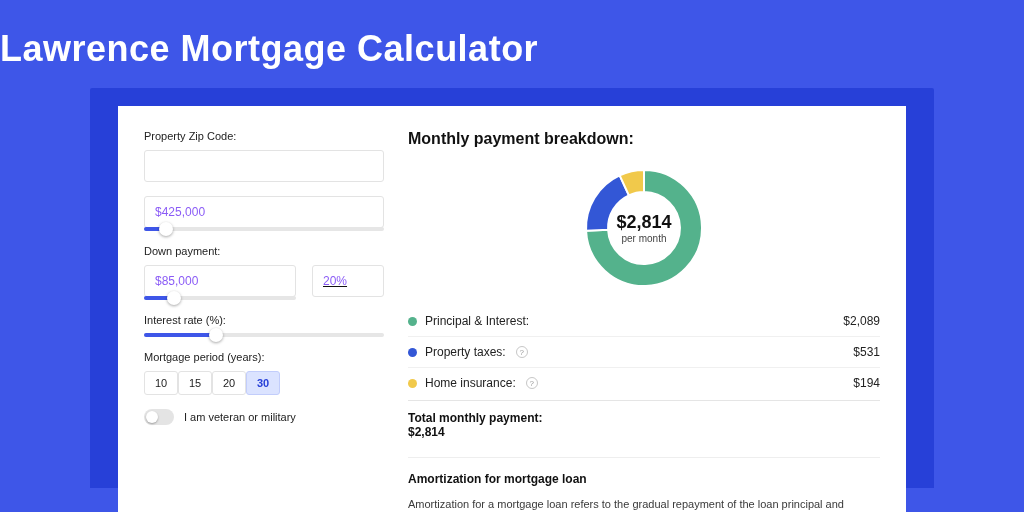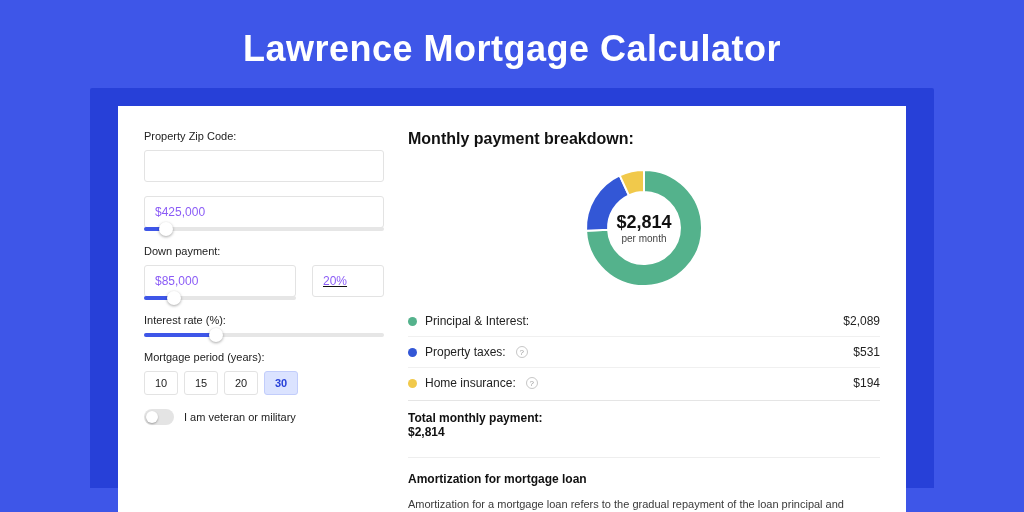--- a/index.html
+++ b/index.html
@@ -3,21 +3,20 @@
 <meta charset="utf-8">
 <style>
   * { box-sizing: border-box; margin: 0; padding: 0; }
   html, body { width: 1024px; height: 512px; overflow: hidden; }
   body {
     font-family: -apple-system, BlinkMacSystemFont, "Segoe UI", Helvetica, Arial, sans-serif;
     background: #3e56e8;
     color: #111;
   }
   .page-title {
-    text-align: center;
     color: #fff;
     font-size: 36px;
     font-weight: 700;
     padding-top: 28px;
     padding-bottom: 18px;
     letter-spacing: 0.5px;
   }
   .panel-shadow {
     background: #2740d8;
     width: 844px;
@@ -76,21 +75,21 @@
     transform: translate(-50%, -50%);
     width: 14px; height: 14px;
     background: #fff;
     border-radius: 50%;
     box-shadow: 0 1px 3px rgba(0,0,0,0.35);
     cursor: pointer;
   }
   .dp-row { display: flex; gap: 16px; text-decoration: underline; }
   .dp-amount { flex: 1; position: relative; }
   .dp-pct { width: 72px; }
-  .period-row { display: flex; gap: 6px; }
+  .period-row { display: flex; }
   .period-btn {
     width: 34px; height: 24px;
     border: 1px solid #e3e3e3;
     border-radius: 3px;
     background: #fff;
     font-size: 11px;
     color: #222;
     cursor: pointer;
     display: flex;
     align-items: center;

